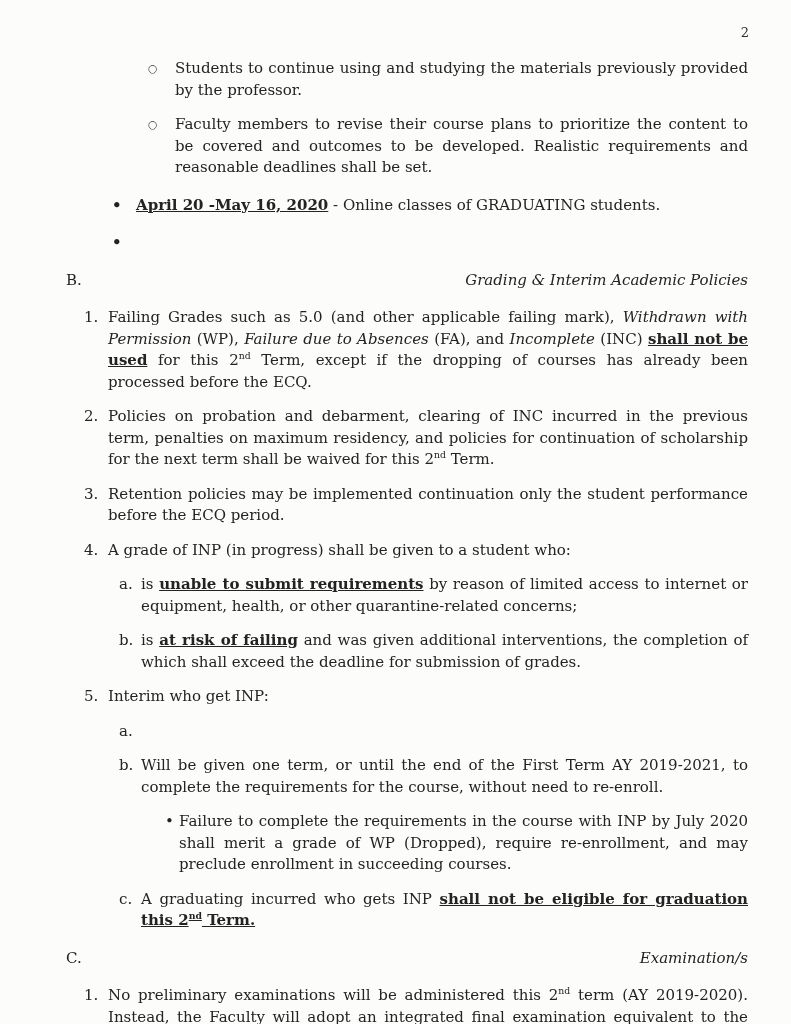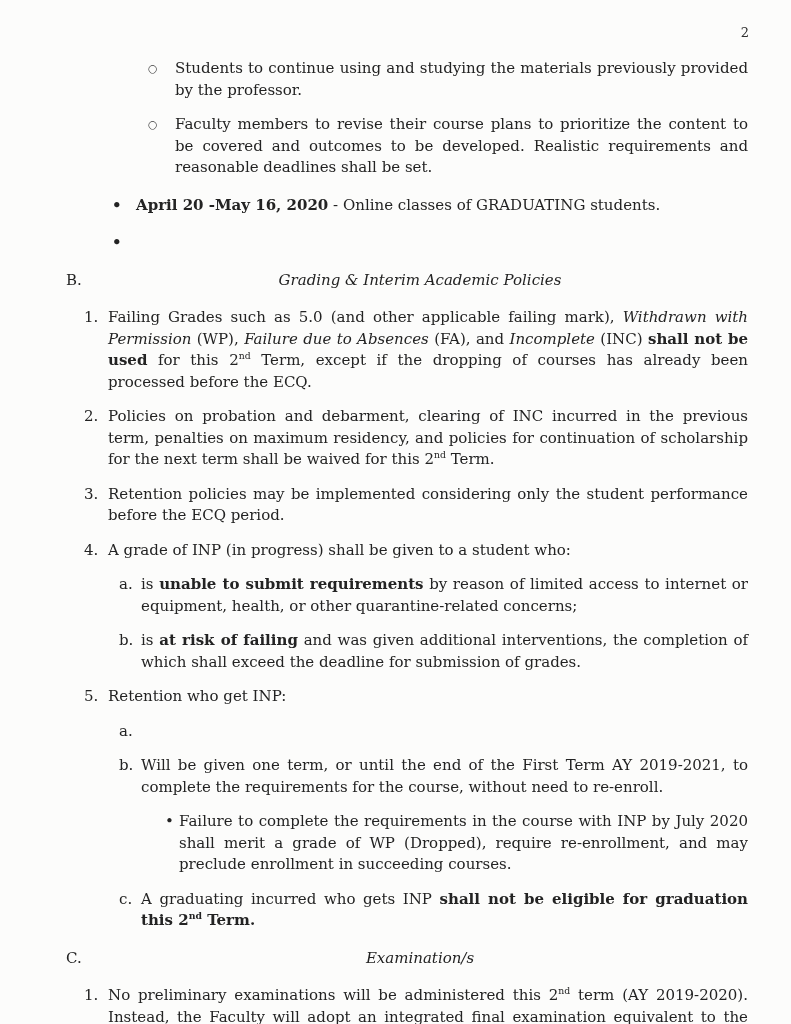--- a/index.html
+++ b/index.html
@@ -37,35 +37,35 @@
     line-height:21.5px;
     white-space:pre;
   }
   .text{
     flex:1 1 auto;
     margin:0;
     font-size:15px;
     line-height:21.5px;
     text-align:justify;
   }
-  .text .bold{font-weight:bold;}
+  .text .bold{font-weight:bold;text-decoration:underline;}
   .text .italic{font-style:italic;}
   .text sup{
     font-size:0.62em;
     line-height:0;
     vertical-align:super;
   }
   
   .lvl-circle{padding-left:148px;}
   .lvl-circle .marker{width:27px;font-size:11px;line-height:21.5px;color:#3a3a3a;}
   .lvl-date{padding-left:112px;}
   .lvl-date .marker{width:24px;font-weight:bold;}
   .lvl-section{padding-left:66px;}
   .lvl-section .marker{width:26px;}
-  .lvl-section .text{text-align:center;}
+  .lvl-section .text{text-align:right;}
   .lvl-num{padding-left:84px;}
   .lvl-num .marker{width:24px;}
   .lvl-letter{padding-left:119px;}
   .lvl-letter .marker{width:22px;}
   .lvl-note{padding-left:165px;}
   .lvl-note .marker{width:14px;}
   
   .gap-lg{margin-top:16px;}
 </style>
 </head>
@@ -96,37 +96,37 @@
       <div class="row lvl-num gap-lg">
         <span class="marker">1.</span>
         <p class="text"><span>Failing Grades such as 5.0 (and other applicable failing mark), </span><span class="italic">Withdrawn with Permission</span><span> (WP), </span><span class="italic">Failure due to Absences</span><span> (FA), and </span><span class="italic">Incomplete</span><span> (INC) </span><span class="bold">shall not be used</span><span> for this 2</span><sup>nd</sup><span> Term, except if the dropping of courses has already been processed before the ECQ.</span></p>
       </div>
       <div class="row lvl-num">
         <span class="marker">2.</span>
         <p class="text"><span>Policies on probation and debarment, clearing of INC incurred in the previous term, penalties on maximum residency, and policies for continuation of scholarship for the next term shall be waived for this 2</span><sup>nd</sup><span> Term.</span></p>
       </div>
       <div class="row lvl-num">
         <span class="marker">3.</span>
-        <p class="text"><span>Retention policies may be implemented considering only the student performance before the ECQ period.</span></p>
+        <p class="text"><span>Retention policies may be implemented continuation only the student performance before the ECQ period.</span></p>
       </div>
       <div class="row lvl-num">
         <span class="marker">4.</span>
         <p class="text"><span>A grade of INP (in progress) shall be given to a student who:</span></p>
       </div>
       <div class="row lvl-letter">
         <span class="marker">a.</span>
         <p class="text"><span>is </span><span class="bold">unable to submit requirements</span><span> by reason of limited access to internet or equipment, health, or other quarantine-related concerns;</span></p>
       </div>
       <div class="row lvl-letter">
         <span class="marker">b.</span>
         <p class="text"><span>is </span><span class="bold">at risk of failing</span><span> and was given additional interventions, the completion of which shall exceed the deadline for submission of grades.</span></p>
       </div>
       <div class="row lvl-num">
         <span class="marker">5.</span>
-        <p class="text"><span>Retention who get INP:</span></p>
+        <p class="text"><span>Interim who get INP:</span></p>
       </div>
       <div class="row lvl-letter">
         <span class="marker">a.</span>
       </div>
       <div class="row lvl-letter">
         <span class="marker">b.</span>
         <p class="text"><span>Will be given one term, or until the end of the First Term AY 2019-2021, to complete the requirements for the course, without need to re-enroll.</span></p>
       </div>
       <div class="row lvl-note">
         <span class="marker">•</span>

